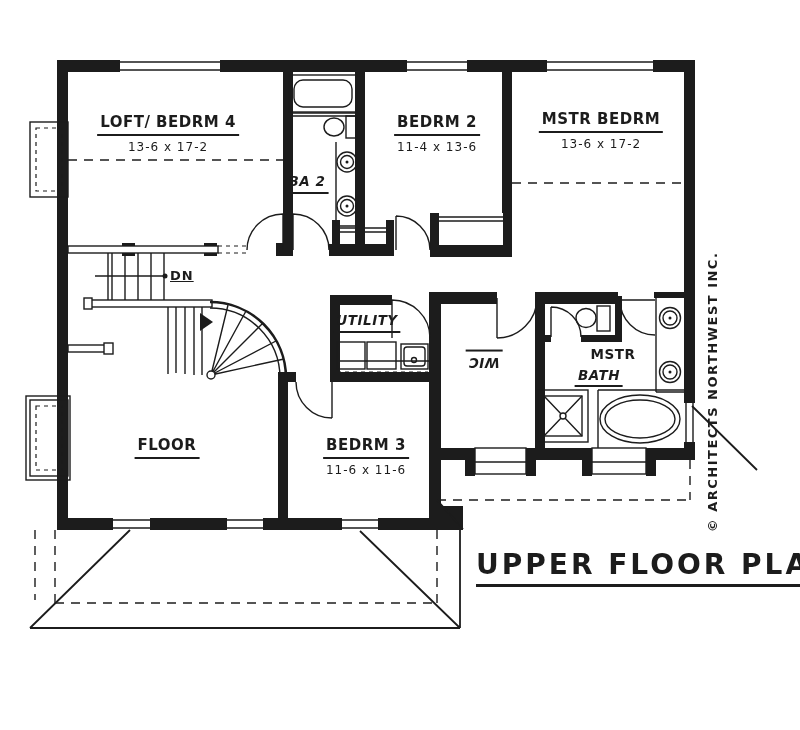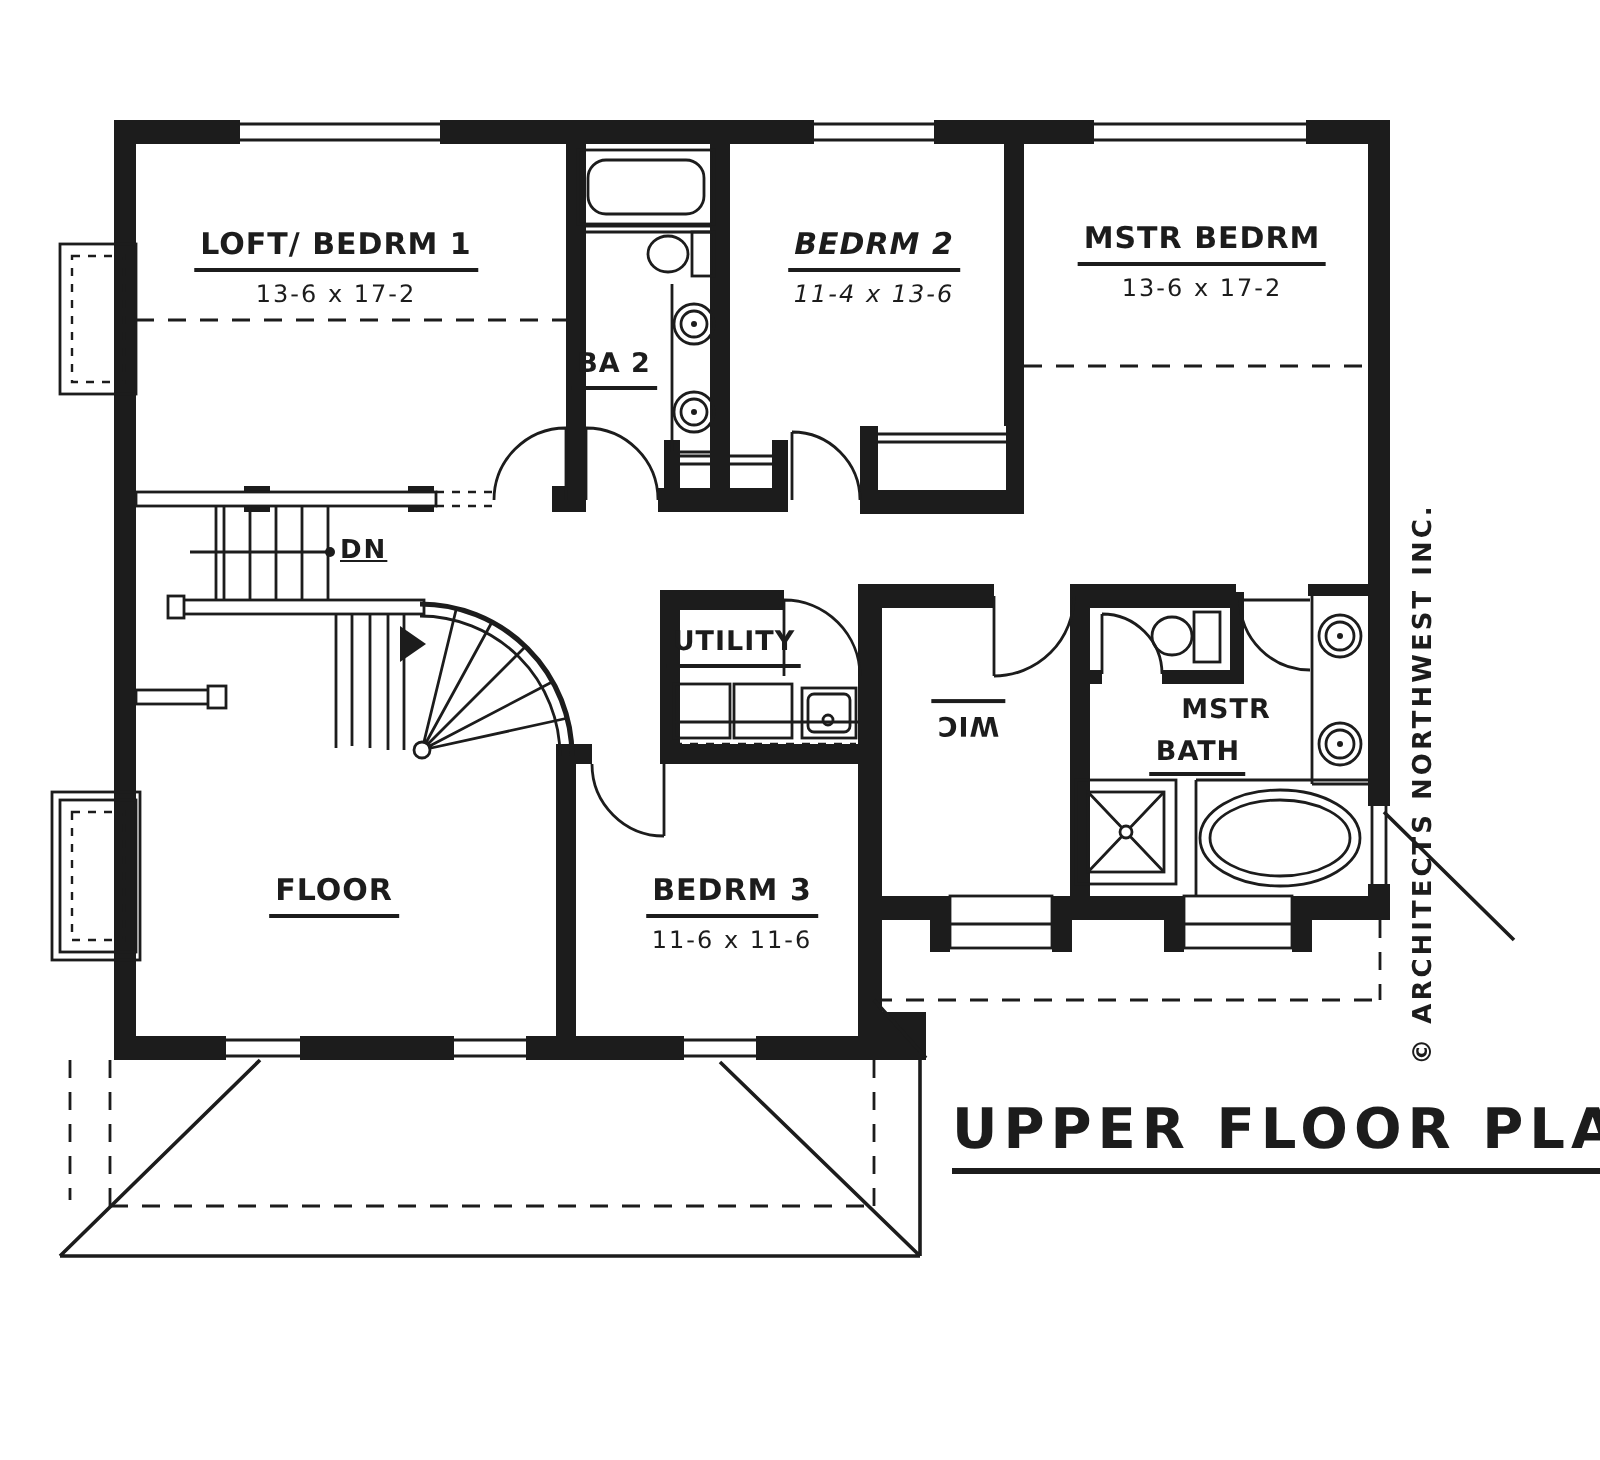--- a/index.html
+++ b/index.html
@@ -7,21 +7,21 @@
   #plan {
     position:relative; width:800px; height:730px;
     background:var(--paper); overflow:hidden;
     font-family:"DejaVu Sans", sans-serif; color:var(--ink);
   }
   #plan svg { position:absolute; left:0; top:0; }
   .lbl { position:absolute; transform:translateX(-50%); text-align:center;
          white-space:nowrap; line-height:1.3; letter-spacing:.5px; }
   .name { display:inline-block; font-size:15px; font-weight:bold;
           border-bottom:2px solid var(--ink); padding:0 3px 1px; }
-  .sm .name { font-size:13.5px; }
+  .sm .name { font-size:13.5px;font-style:italic; }
   .dims { font-size:12px; letter-spacing:1px; }
   .lbl-wic { transform:translateX(-50%) rotate(180deg); }
   .lbl-dn { position:absolute; font-size:13px; font-weight:bold; letter-spacing:1px; }
   .lbl-title { position:absolute; font-size:28px; font-weight:bold; letter-spacing:3px;
                border-bottom:3px solid var(--ink); padding-bottom:3px; white-space:nowrap; }
   .lbl-credit { position:absolute; transform:translate(-50%,-50%) rotate(-90deg);
                 font-size:13px; font-weight:bold; letter-spacing:1.5px; white-space:nowrap; }
   .w { fill:var(--ink); stroke:none; }
   .wh { fill:var(--paper); stroke:none; }
   .tl { fill:none; stroke:var(--ink); stroke-width:1.4; }
@@ -214,25 +214,25 @@
 
   <g>
     <path class="dl" d="M55,530 V603 M35,530 V600 M55,603 H437 M437,530 V603"></path>
     <path class="rl" d="M30,628 H460 M30,628 L130,530 M360,531 L460,628 M460,530 V628"></path>
     <path class="dl" d="M437,500 H690 M690,460 V500"></path>
     <path class="rl" d="M437,500 L463,529 M692,406 L757,470"></path>
   </g>
 </svg>
 
   <div class="lbl" style="left:168px; top:112px;">
-    <span class="name">LOFT/ BEDRM 1</span><br>
+    <span class="name">LOFT/ BEDRM 4</span><br>
     <span class="dims">13-6 x 17-2</span>
   </div>
 
-  <div class="lbl" style="left:437px; top:112px;font-style:italic;">
+  <div class="lbl" style="left:437px; top:112px;">
     <span class="name">BEDRM 2</span><br>
     <span class="dims">11-4 x 13-6</span>
   </div>
 
   <div class="lbl" style="left:601px; top:109px;">
     <span class="name">MSTR BEDRM</span><br>
     <span class="dims">13-6 x 17-2</span>
   </div>
 
   <div class="lbl sm" style="left:307px; top:171px;">

